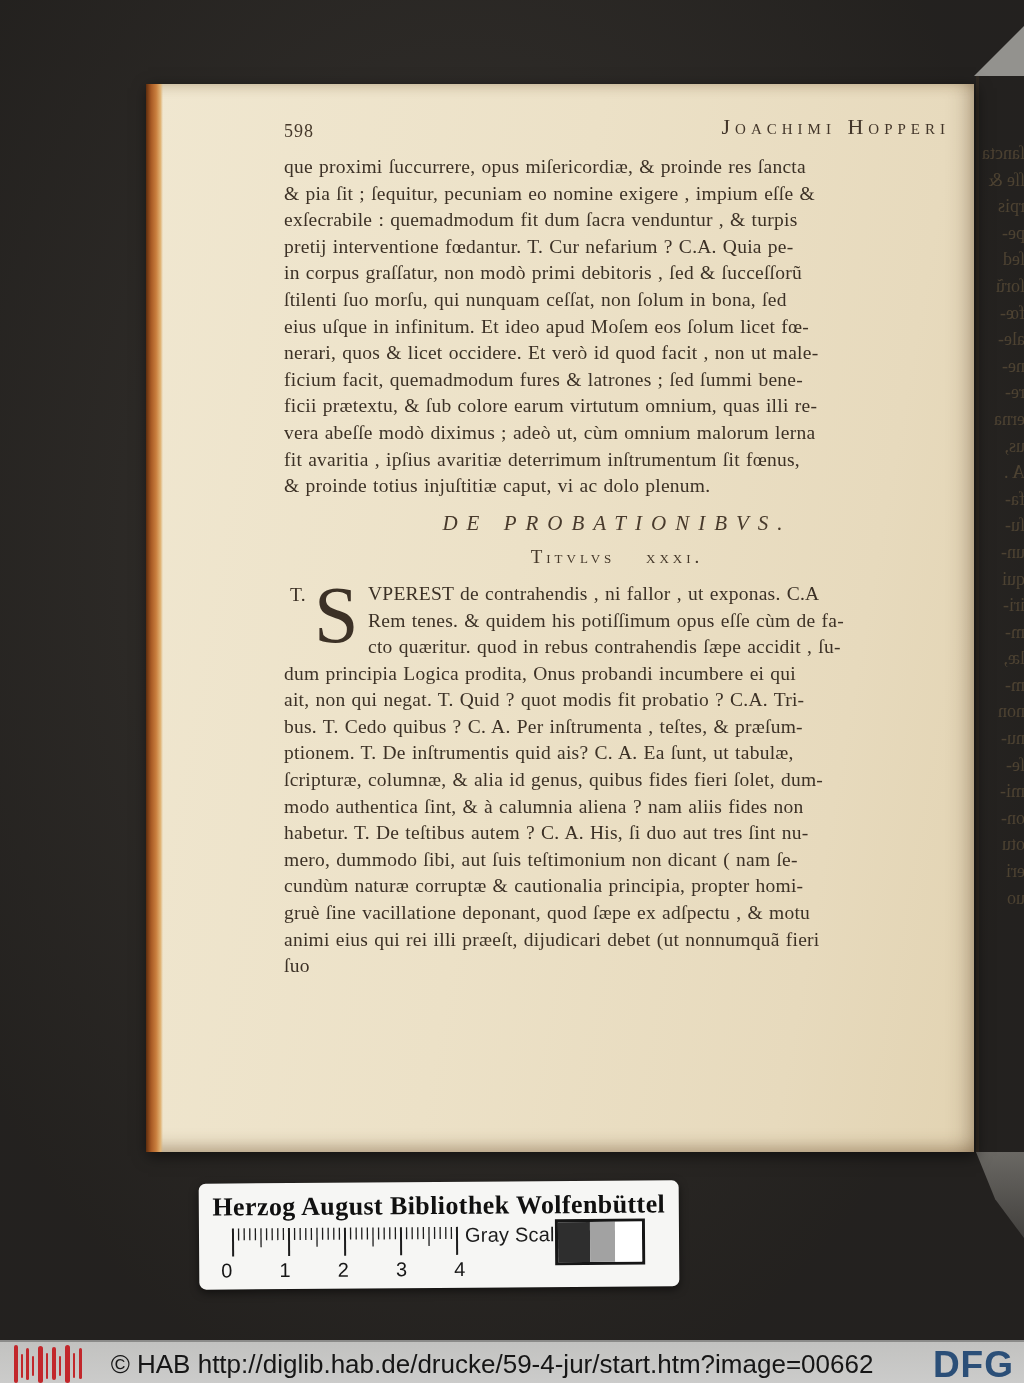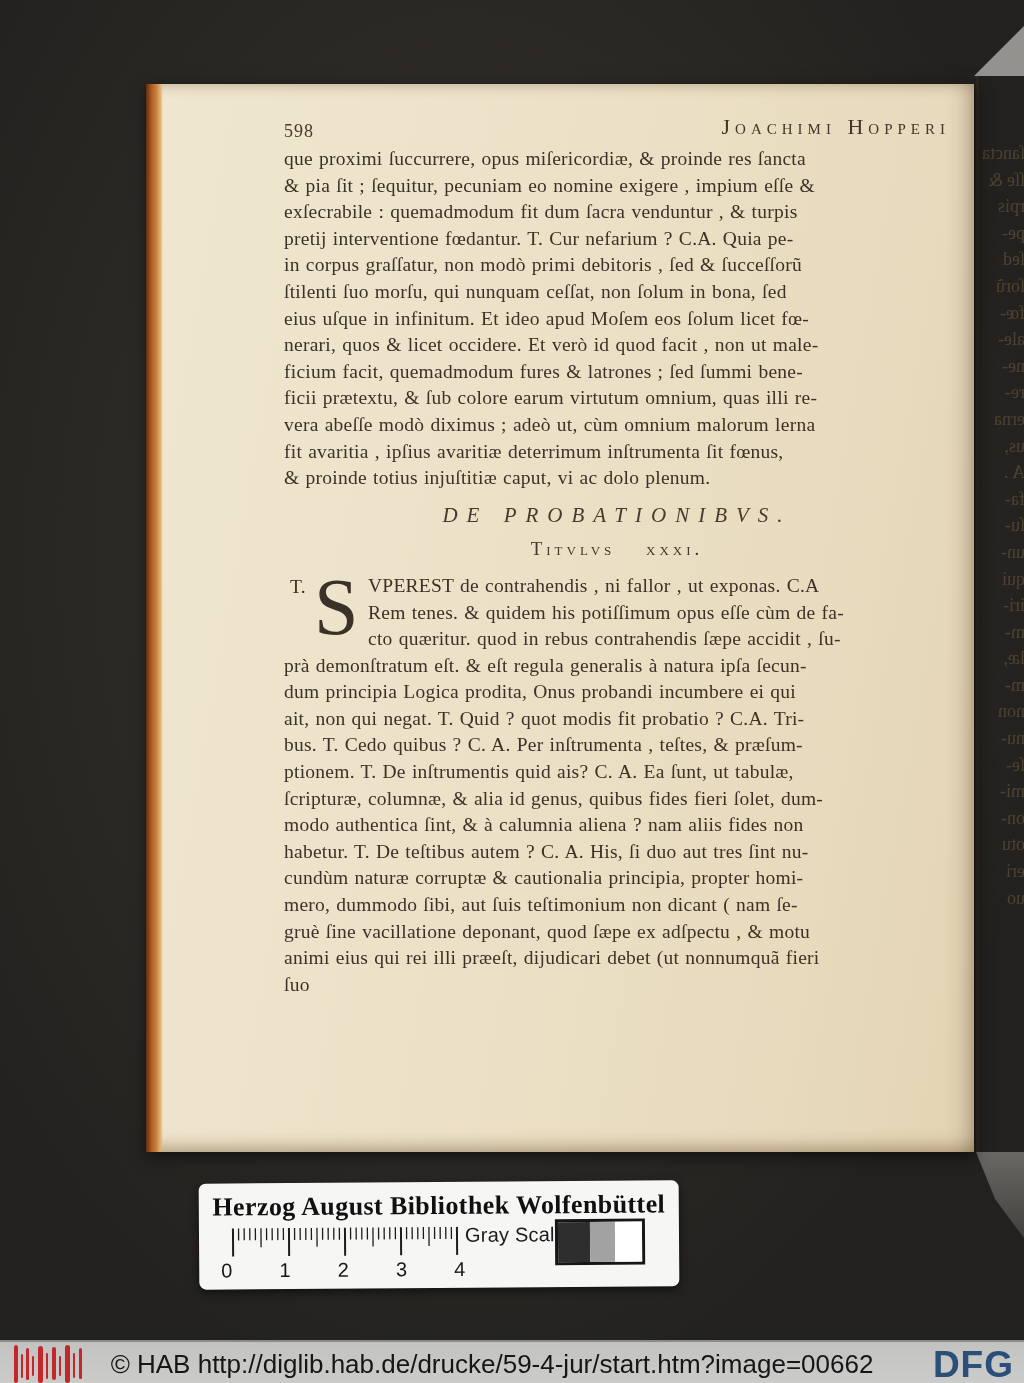--- a/index.html
+++ b/index.html
@@ -21,21 +21,21 @@
   }
   .page-edge{
     position:absolute;left:0;top:0;width:17px;height:100%;
     background:linear-gradient(90deg,#5e2d0e 0%,#a85a24 30%,#c97f3e 60%,#e0b273 85%,rgba(224,178,115,0) 100%);
   }
   .text-block{
     position:absolute;left:138px;top:30px;width:666px;
     color:#3c3126;font-size:19.5px;line-height:26.6px;
     letter-spacing:.25px;word-spacing:1px;
   }
-  .header-row{position:relative;height:30px;margin-bottom:2px;}
+  .header-row{position:relative;height:30px;margin-bottom:10px;}
   .page-number{position:absolute;left:0;top:4px;font-size:18px;letter-spacing:1px;color:#45382a;}
   .running-header{
     text-align:right;font-variant:small-caps;font-size:22px;
     letter-spacing:5px;color:#43362a;
   }
   .para .line{white-space:nowrap;}
   .section-heading{
     text-align:center;font-style:italic;font-size:21px;
     letter-spacing:9px;margin-top:10px;color:#483a2c;
   }
@@ -175,46 +175,45 @@
         <div class="line">&amp; pia ſit ; ſequitur, pecuniam eo nomine exigere , impium eſſe &amp;</div>
         <div class="line">exſecrabile : quemadmodum fit dum ſacra venduntur ,  &amp; turpis</div>
         <div class="line">pretij interventione fœdantur.  T. Cur nefarium ? C.A. Quia pe-</div>
         <div class="line">in corpus graſſatur, non modò primi debitoris , ſed &amp; ſucceſſorũ</div>
         <div class="line">ſtilenti ſuo morſu, qui nunquam ceſſat,  non ſolum in bona, ſed</div>
         <div class="line">eius uſque in infinitum. Et ideo apud Moſem eos ſolum licet fœ-</div>
         <div class="line">nerari, quos &amp; licet occidere. Et verò id quod facit , non ut male-</div>
         <div class="line">ficium facit, quemadmodum fures &amp; latrones ;  ſed ſummi bene-</div>
         <div class="line">ficii prætextu, &amp; ſub colore earum virtutum omnium, quas illi re-</div>
         <div class="line">vera abeſſe modò diximus ; adeò ut, cùm omnium malorum lerna</div>
-        <div class="line">fit avaritia , ipſius avaritiæ deterrimum inſtrumenta ſit fœnus,</div>
+        <div class="line">fit avaritia , ipſius avaritiæ deterrimum inſtrumentum ſit fœnus,</div>
         <div class="line">&amp; proinde totius injuſtitiæ caput, vi ac dolo plenum.</div>
       </div>
 
     <div class="section-heading">DE PROBATIONIBVS.</div>
     <div class="titulus">Titvlvs xxxi.</div>
 
     <div class="para para2">
       <span class="t-prefix">T.</span>
       <span class="drop-cap">S</span>
       <div class="indent">
           <div class="line">VPEREST de contrahendis , ni fallor , ut exponas. C.A</div>
           <div class="line">Rem tenes. &amp; quidem his  potiſſimum opus eſſe cùm de fa-</div>
           <div class="line">cto quæritur. quod in rebus contrahendis ſæpe accidit , ſu-</div>
         </div>
       <div>
-          <div class="line">prà demonſtratum eſt. &amp; eſt regula generalis à natura ipſa ſecun-</div>
           <div class="line">dum principia Logica prodita, Onus probandi incumbere ei qui</div>
           <div class="line">ait, non qui negat. T. Quid ? quot modis fit  probatio ? C.A.  Tri-</div>
           <div class="line">bus. T. Cedo quibus ? C. A. Per inſtrumenta ,  teſtes, &amp;  præſum-</div>
           <div class="line">ptionem. T. De inſtrumentis quid ais?  C. A.  Ea ſunt, ut tabulæ,</div>
           <div class="line">ſcripturæ, columnæ, &amp; alia id genus, quibus fides fieri ſolet, dum-</div>
           <div class="line">modo authentica ſint, &amp; à calumnia aliena ?  nam aliis fides non</div>
           <div class="line">habetur. T. De teſtibus autem ? C. A. His, ſi duo aut tres ſint nu-</div>
+          <div class="line">mero, dummodo ſibi, aut ſuis teſtimonium non dicant ( nam ſe-</div>
           <div class="line">cundùm naturæ corruptæ &amp; cautionalia principia, propter homi-</div>
-          <div class="line">mero, dummodo ſibi, aut ſuis teſtimonium non dicant ( nam ſe-</div>
           <div class="line">gruè ſine vacillatione deponant, quod ſæpe ex adſpectu , &amp; motu</div>
           <div class="line">animi eius qui rei illi præeſt, dijudicari debet (ut nonnumquã fieri</div>
         </div>
       <div class="line catchword">ſuo</div>
     </div>
 
   </div>
 </div>
 
 <div class="cal-card">

